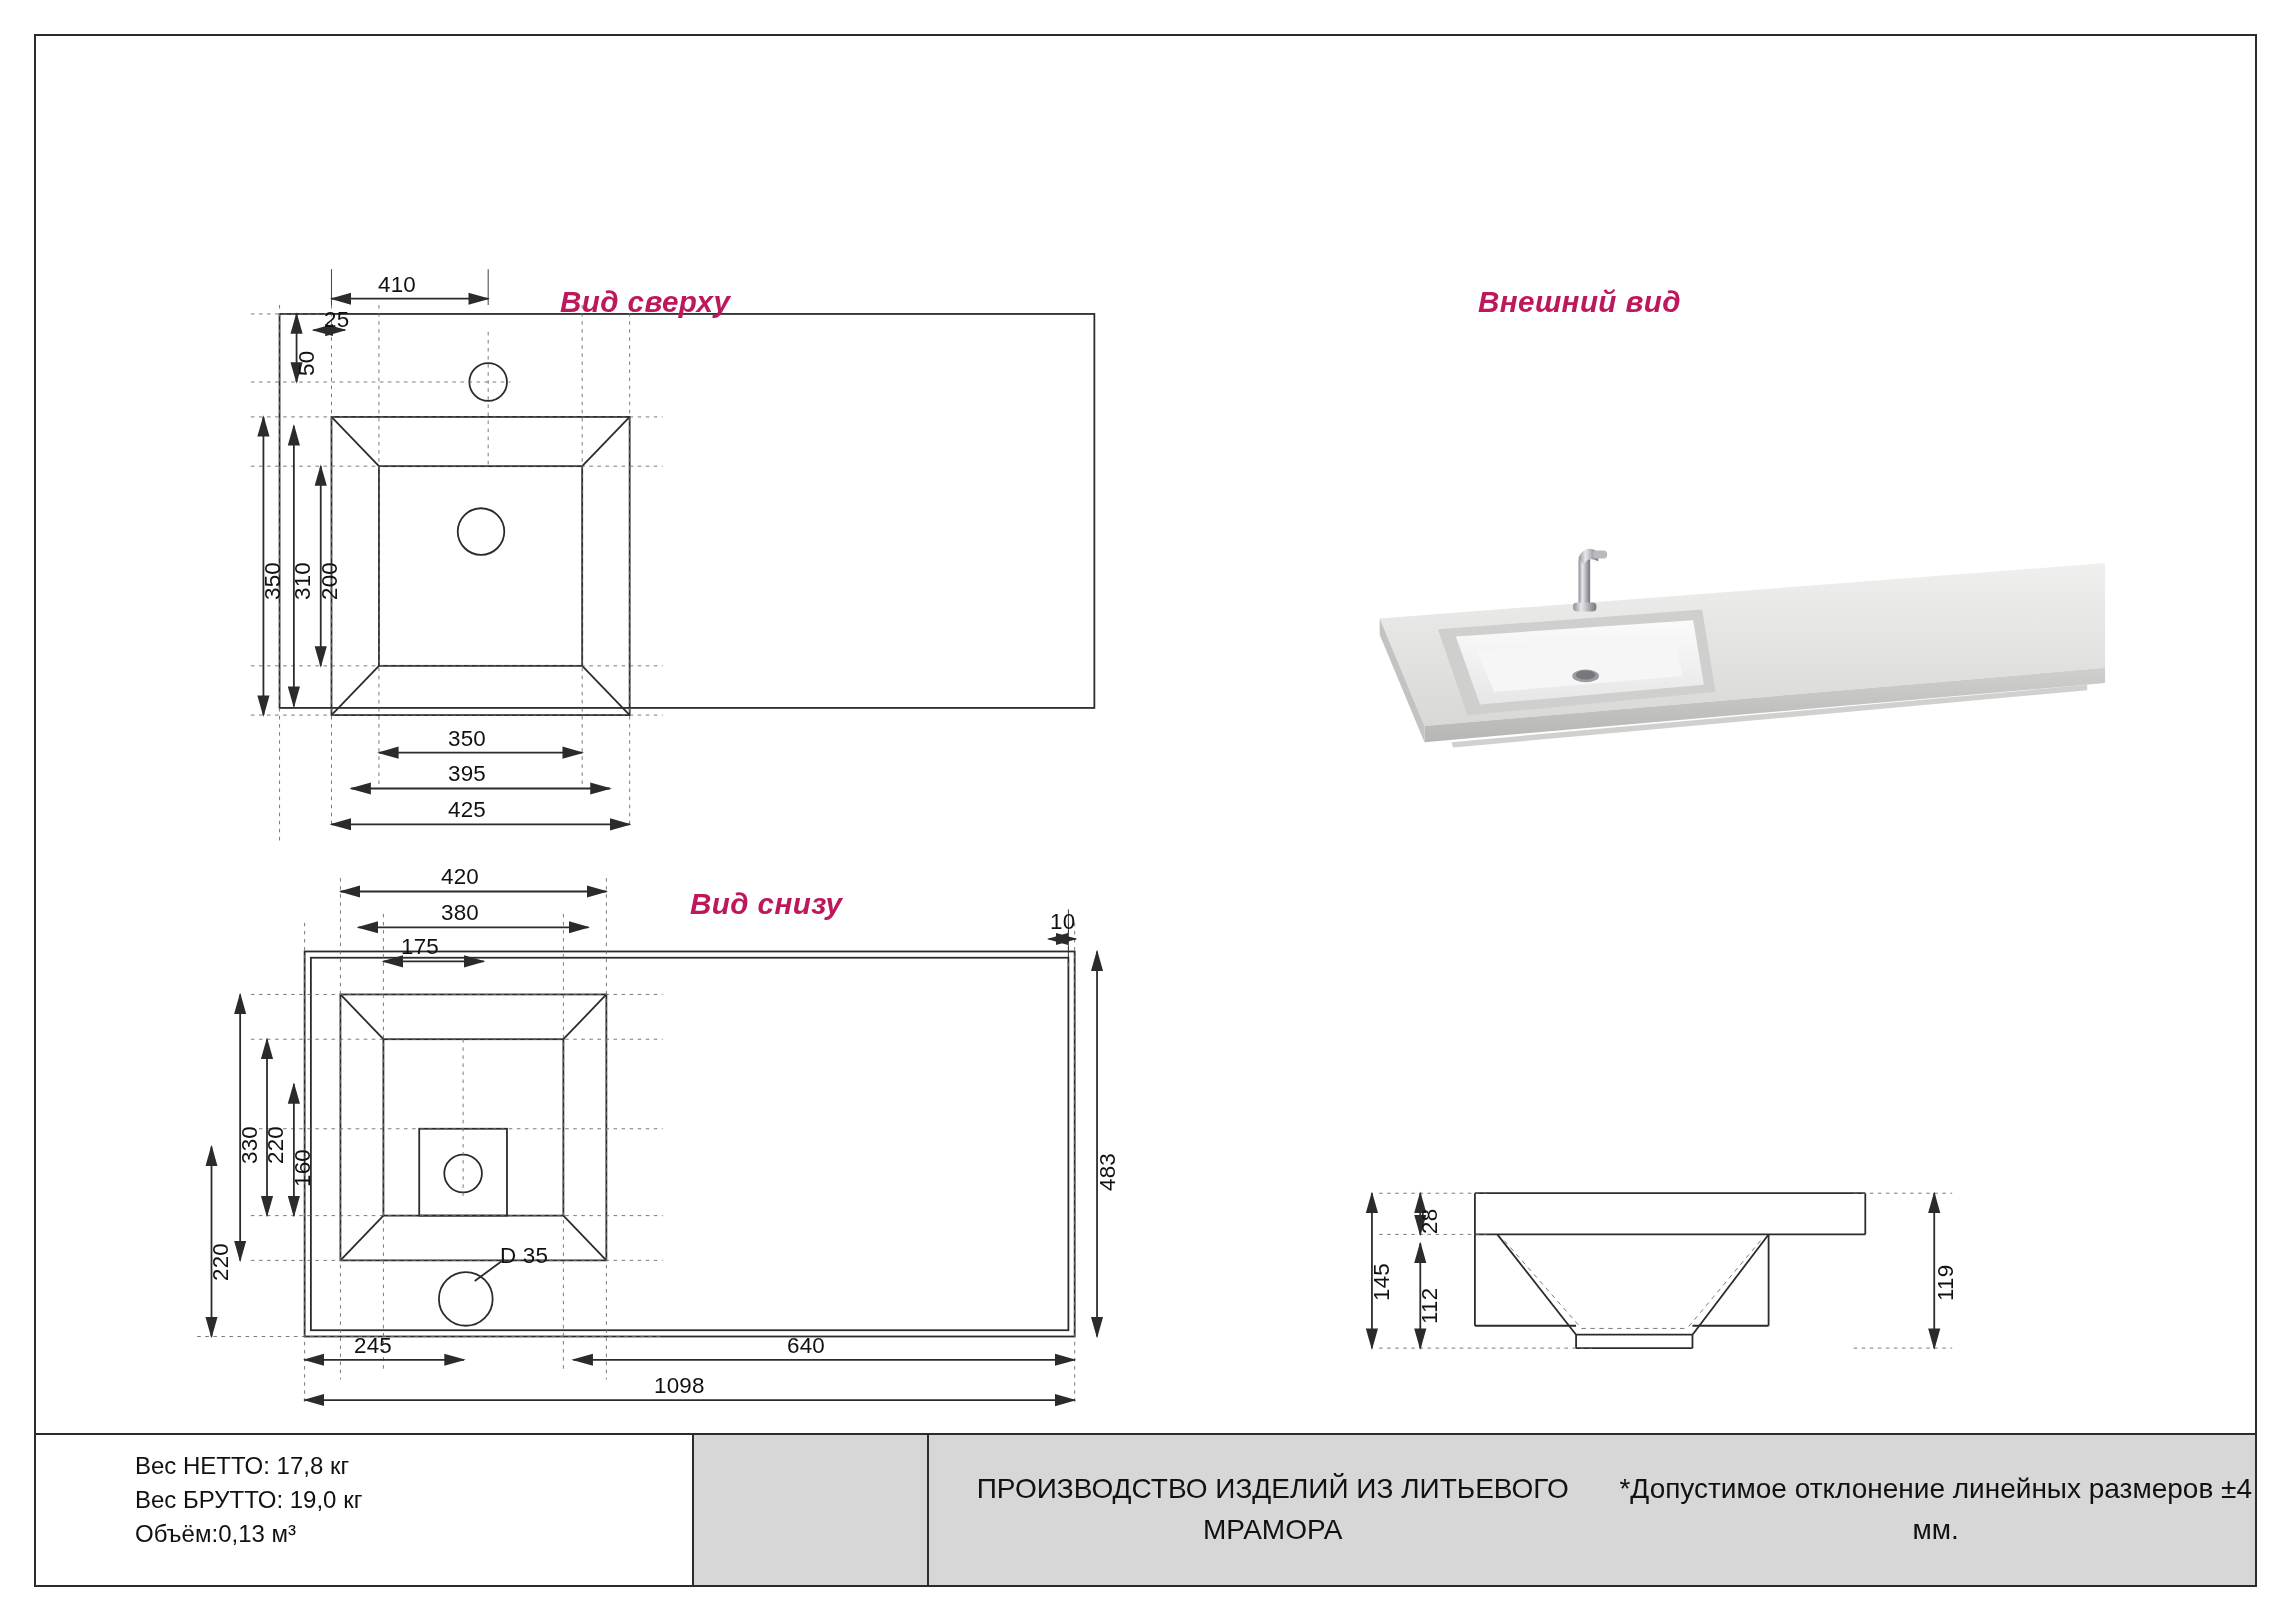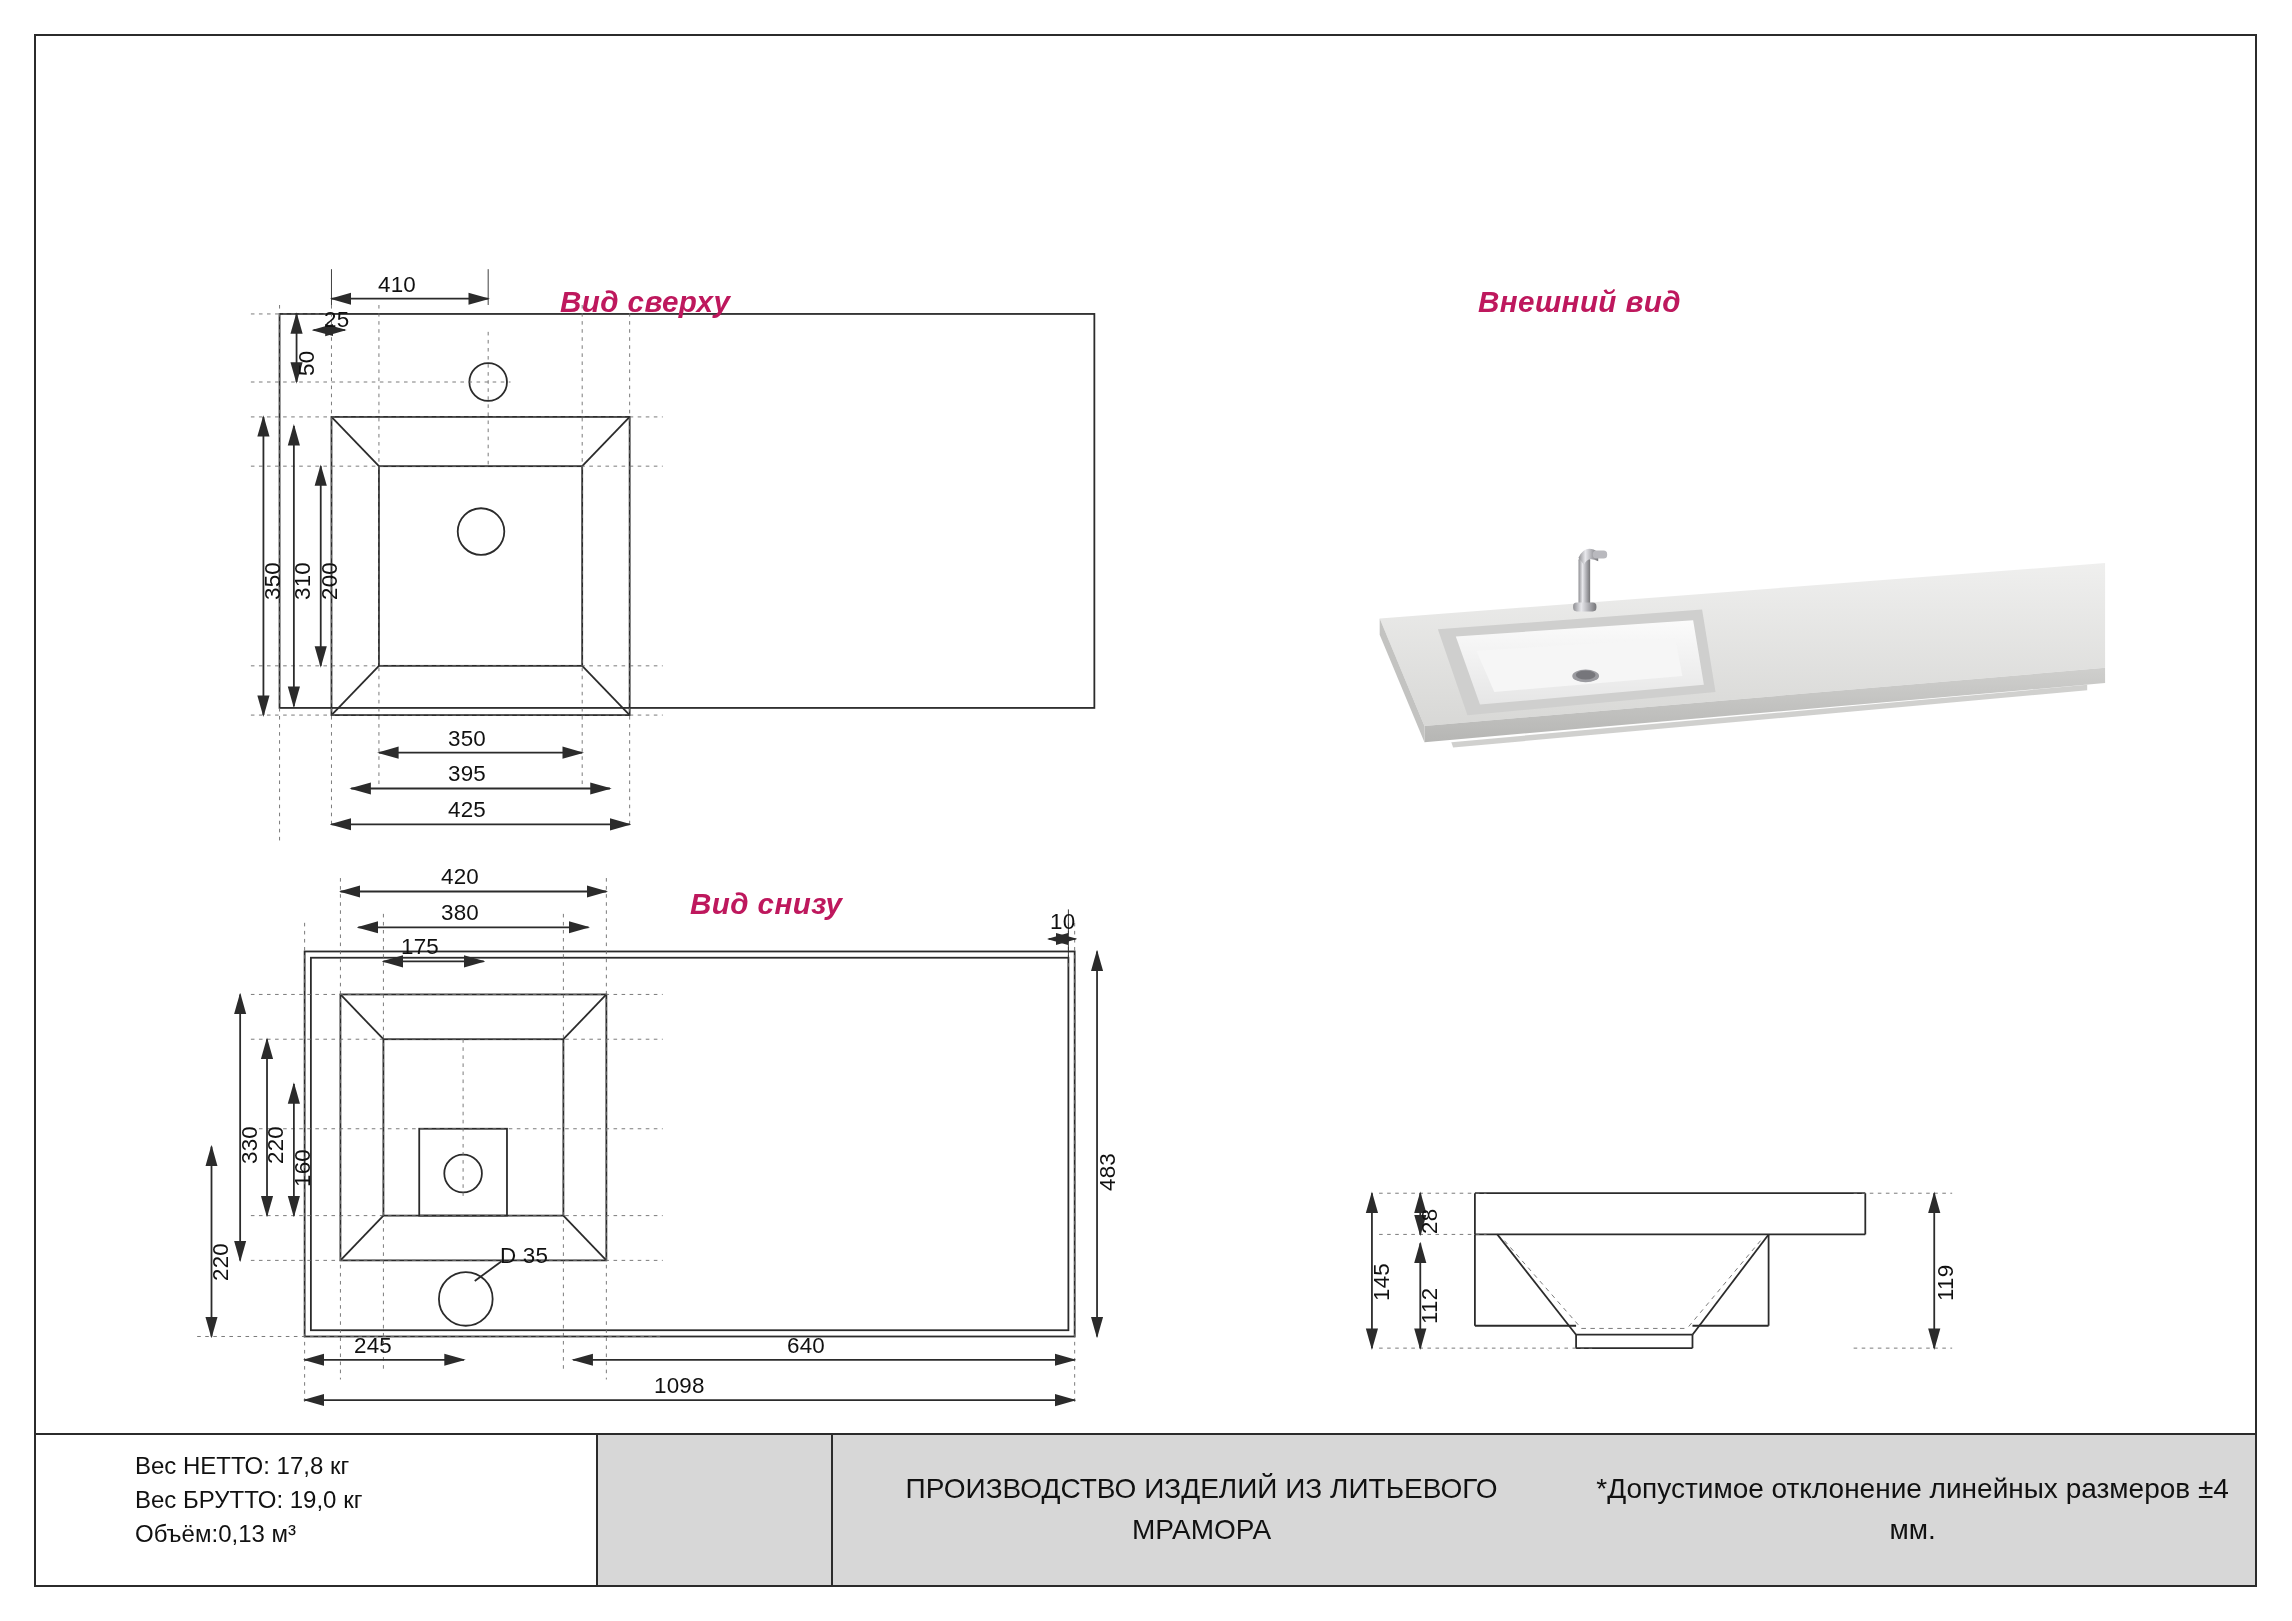--- a/index.html
+++ b/index.html
@@ -68,21 +68,21 @@
     position: absolute;
     left: 0;
     bottom: 0;
     width: 100%;
     height: 152px;
     border-top: 2.7px solid #2b2b2b;
     box-sizing: border-box;
     display: flex;
   }
   .footer-left {
-    width: 562px;
+    width: 658px;
     box-sizing: border-box;
     padding: 14.3px 0 0 99px;
     font-size: 24px;
     line-height: 1.42;
     color: #111;
     background: #ffffff;
     border-right: 2.7px solid #2b2b2b;
   }
   .footer-mid {
     width: 233px;

